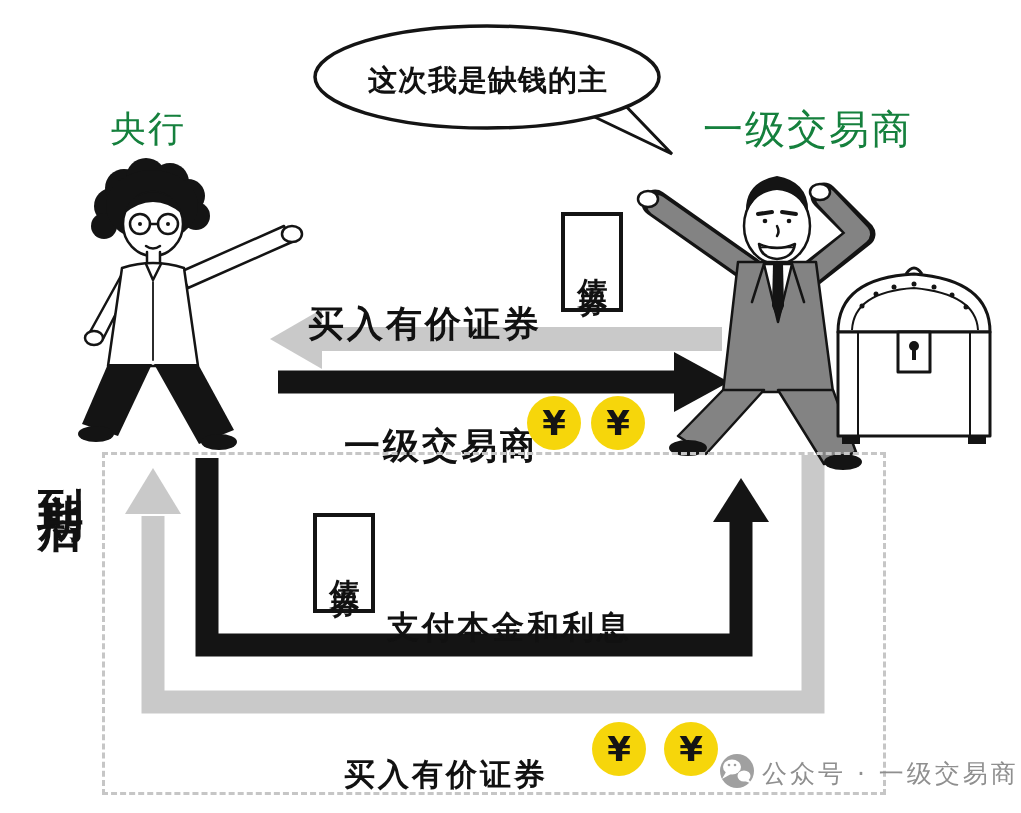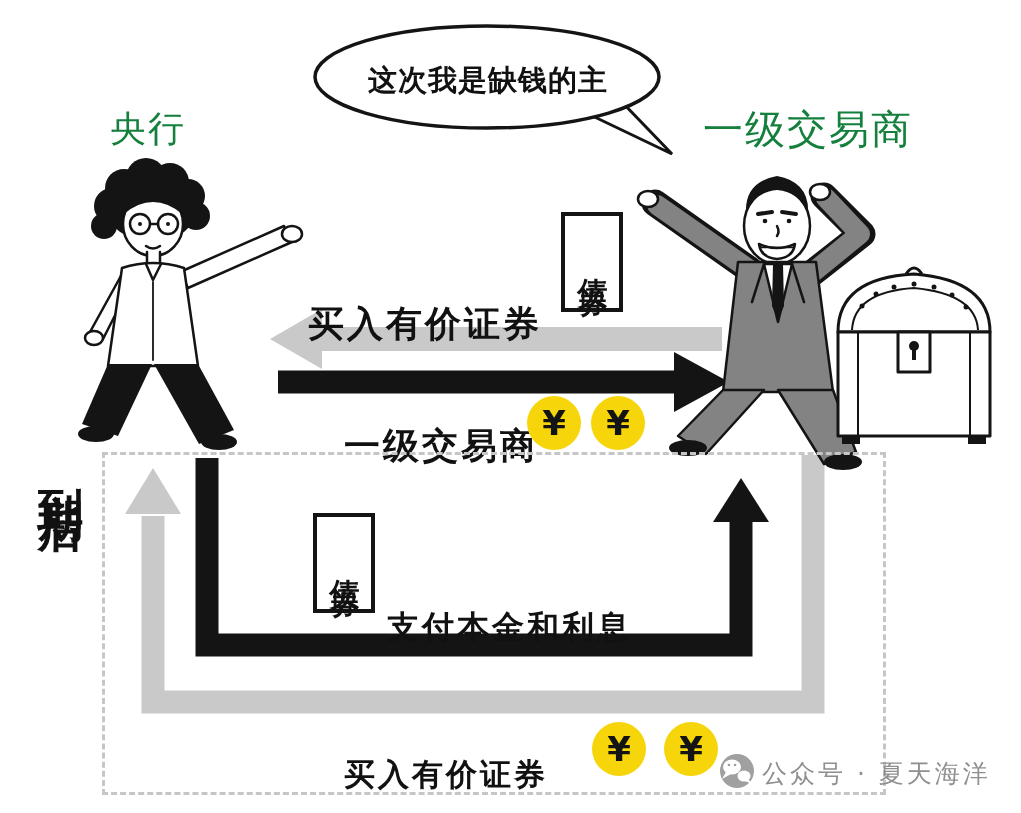--- a/index.html
+++ b/index.html
@@ -177,14 +177,14 @@
 
   <div class="abs tag-box" style="left:313px; top:513px;">债券</div>
 
   <div class="abs flow-label" style="left:387px; top:578px; font-size:32px;">支付本金和利息</div>
 
   <div class="abs flow-label" style="left:344px; top:726px; font-size:31px;">买入有价证券</div>
 
   <div class="abs coin" style="left:592px; top:722px;">¥</div>
   <div class="abs coin" style="left:664px; top:722px;">¥</div>
 
-  <div class="abs watermark-text" style="left:762px; top:757px;">公众号 · 夏天海洋</div>
+  <div class="abs watermark-text" style="left:762px; top:757px;">公众号 · 一级交易商</div>
 </div>
 
 </body></html>

